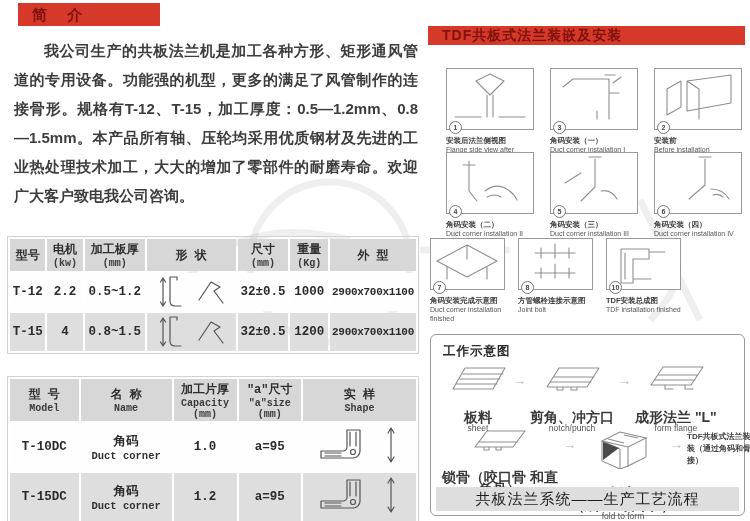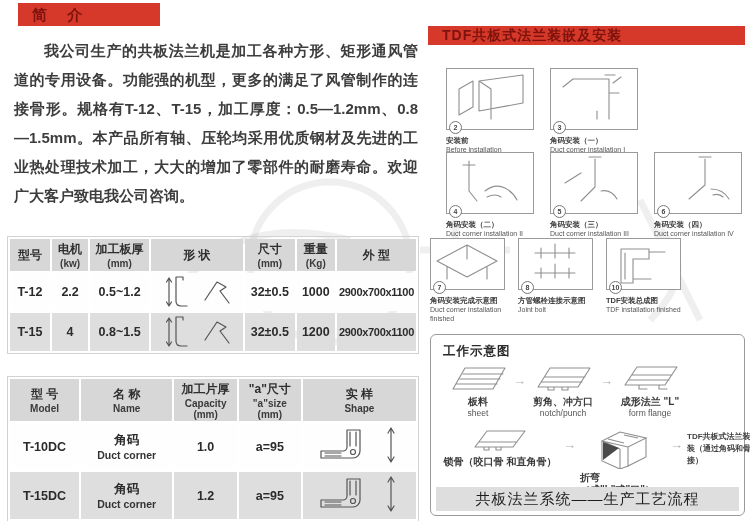--- a/index.html
+++ b/index.html
@@ -5,21 +5,21 @@
   html,body{margin:0;padding:0;}
   body{font-family:"Liberation Sans","DejaVu Sans",sans-serif;background:#fff;}
   #page{position:relative;width:750px;height:521px;background:#ffffff;overflow:hidden;}
 
   
   .red-tab{position:absolute;left:18px;top:3px;width:142px;height:23px;background:#d6382a;
     color:#7d130c;font-size:15px;font-weight:bold;letter-spacing:8px;line-height:23px;padding-left:14px;box-sizing:border-box;}
   .intro{position:absolute;left:14px;top:36px;width:404px;font-size:15px;line-height:29px;
     color:#3d3d3d;font-weight:600;text-align:justify;text-indent:2em;}
 
-  table{border-collapse:separate;border-spacing:2px;box-shadow:0 0 0 1px #d2d2d2;}
+  table{border-collapse:separate;border-spacing:2px;box-shadow:0 0 0 1px #d2d2d2;font-family:Liberation Mono, monospace;}
   .t1{position:absolute;left:8px;top:237px;width:410px;}
   .t2{position:absolute;left:8px;top:377px;width:410px;}
   th,td{text-align:center;vertical-align:middle;padding:1px 2px;}
   th{background:#d7d7d7;font-size:12px;color:#2e2e2e;font-weight:700;}
   th .unit{font-size:10px;font-weight:600;color:#3a3a3a;}
   .r-white td{background:#fefefe;}
   .r-gray td{background:#dedede;}
   td{font-size:12.5px;color:#2b2b2b;font-weight:600;}
   .t1 th{height:30px;} .t1 td{height:34px;}
   .t2 th{height:40px;} .t2 td{height:42px;}
@@ -48,21 +48,21 @@
     background:#fff;font-size:7px;line-height:11px;text-align:center;color:#444;font-weight:600;}
   .scap{margin-top:6px;}
   .scn{font-size:7.5px;color:#3c3c3c;font-weight:600;line-height:9px;}
   .sen{font-size:7px;color:#555;line-height:8.5px;margin-top:1px;}
 
   
   .workbox{position:absolute;left:430px;top:334px;width:315px;height:182px;border:1px solid #9a9a9a;border-radius:6px;background:#fff;box-sizing:border-box;}
   .wtitle{position:absolute;left:12px;top:8px;font-size:12.5px;font-weight:bold;color:#2b2b2b;letter-spacing:1px;text-align:right;}
   .flow1{position:absolute;left:16px;top:28px;display:flex;align-items:flex-start;}
   .fitem{display:flex;flex-direction:column;align-items:center;}
-  .fcn{font-size:10px;color:#3a3a3a;font-weight:600;line-height:12px;margin-top:3px;text-align:left;}
+  .fcn{font-size:14px;color:#3a3a3a;font-weight:600;line-height:12px;margin-top:18px;text-align:center;}
   .fen{font-size:8.5px;color:#555;line-height:10px;text-align:center;}
   .farrow{color:#b3b3b3;font-size:13px;margin:10px 4px 0 4px;}
   .flow2{position:absolute;left:10px;top:92px;display:flex;align-items:flex-start;}
   .wnote{width:94px;font-size:8px;line-height:12px;color:#3f3f3f;font-weight:600;margin-top:4px;}
   .wfooter{position:absolute;left:5px;right:5px;bottom:4px;height:24px;background:#dedede;
     text-align:center;font-size:15px;font-weight:normal;color:#1d1d1d;line-height:24px;letter-spacing:1px;}
 
   
   .wm{position:absolute;left:0;top:0;pointer-events:none;}
 </style>
@@ -243,39 +243,51 @@
       </tr>
     </tbody>
   </table>
 
   <div class="red-bar">TDF共板式法兰装嵌及安装</div>
 
   <div class="steps-row row1">
     <div class="step">
       <div class="sbox">
         <svg class="g" width="86" height="58">
+          <path d="M8 48 H34 M52 48 H78 M40 48 V26 M46 48 V26 M43 26 L29 12 L43 5 L57 12 Z"></path>
+        </svg>
+        <span class="snum">1</span>
+      </div>
+      <div class="scap">
+          <div class="scn">安装后法兰侧视图</div>
+      <div class="sen">Flange side view after installation</div>
+        </div>
+    </div>
+    <div class="step">
+      <div class="sbox">
+        <svg class="g" width="86" height="58">
+          <path d="M22 10 H58 V50 M54 6 H64 M62 14 l8 -6 M22 10 l-10 8 M58 24 h10 M46 50 v-8"></path>
+        </svg>
+        <span class="snum">3</span>
+      </div>
+      <div class="scap">
+          <div class="scn">角码安装（一）</div>
+      <div class="sen">Duct corner installation I</div>
+        </div>
+    </div>
+    <div class="step">
+      <div class="sbox">
+        <svg class="g" width="86" height="58">
           <path d="M12 46 V20 L26 12 V38 Z M32 42 V12 L76 6 V34 Z M32 12 L44 20 V50"></path>
         </svg>
         <span class="snum">2</span>
       </div>
       <div class="scap">
           <div class="scn">安装前</div>
       <div class="sen">Before installation</div>
-        </div>
-    </div>
-    <div class="step">
-      <div class="sbox">
-        <svg class="g" width="86" height="58">
-          <path d="M22 10 H58 V50 M54 6 H64 M62 14 l8 -6 M22 10 l-10 8 M58 24 h10 M46 50 v-8"></path>
-        </svg>
-        <span class="snum">3</span>
-      </div>
-      <div class="scap">
-          <div class="scn">角码安装（一）</div>
-      <div class="sen">Duct corner installation I</div>
         </div>
     </div>
   </div>
 
   <div class="steps-row row2">
     <div class="step">
       <div class="sbox">
         <svg class="g" width="86" height="58">
           <path d="M22 8 V38 L30 48 M16 12 h12 M38 38 q10 -8 20 -3 q8 4 12 12 M40 44 q8 -4 14 0"></path>
         </svg>

